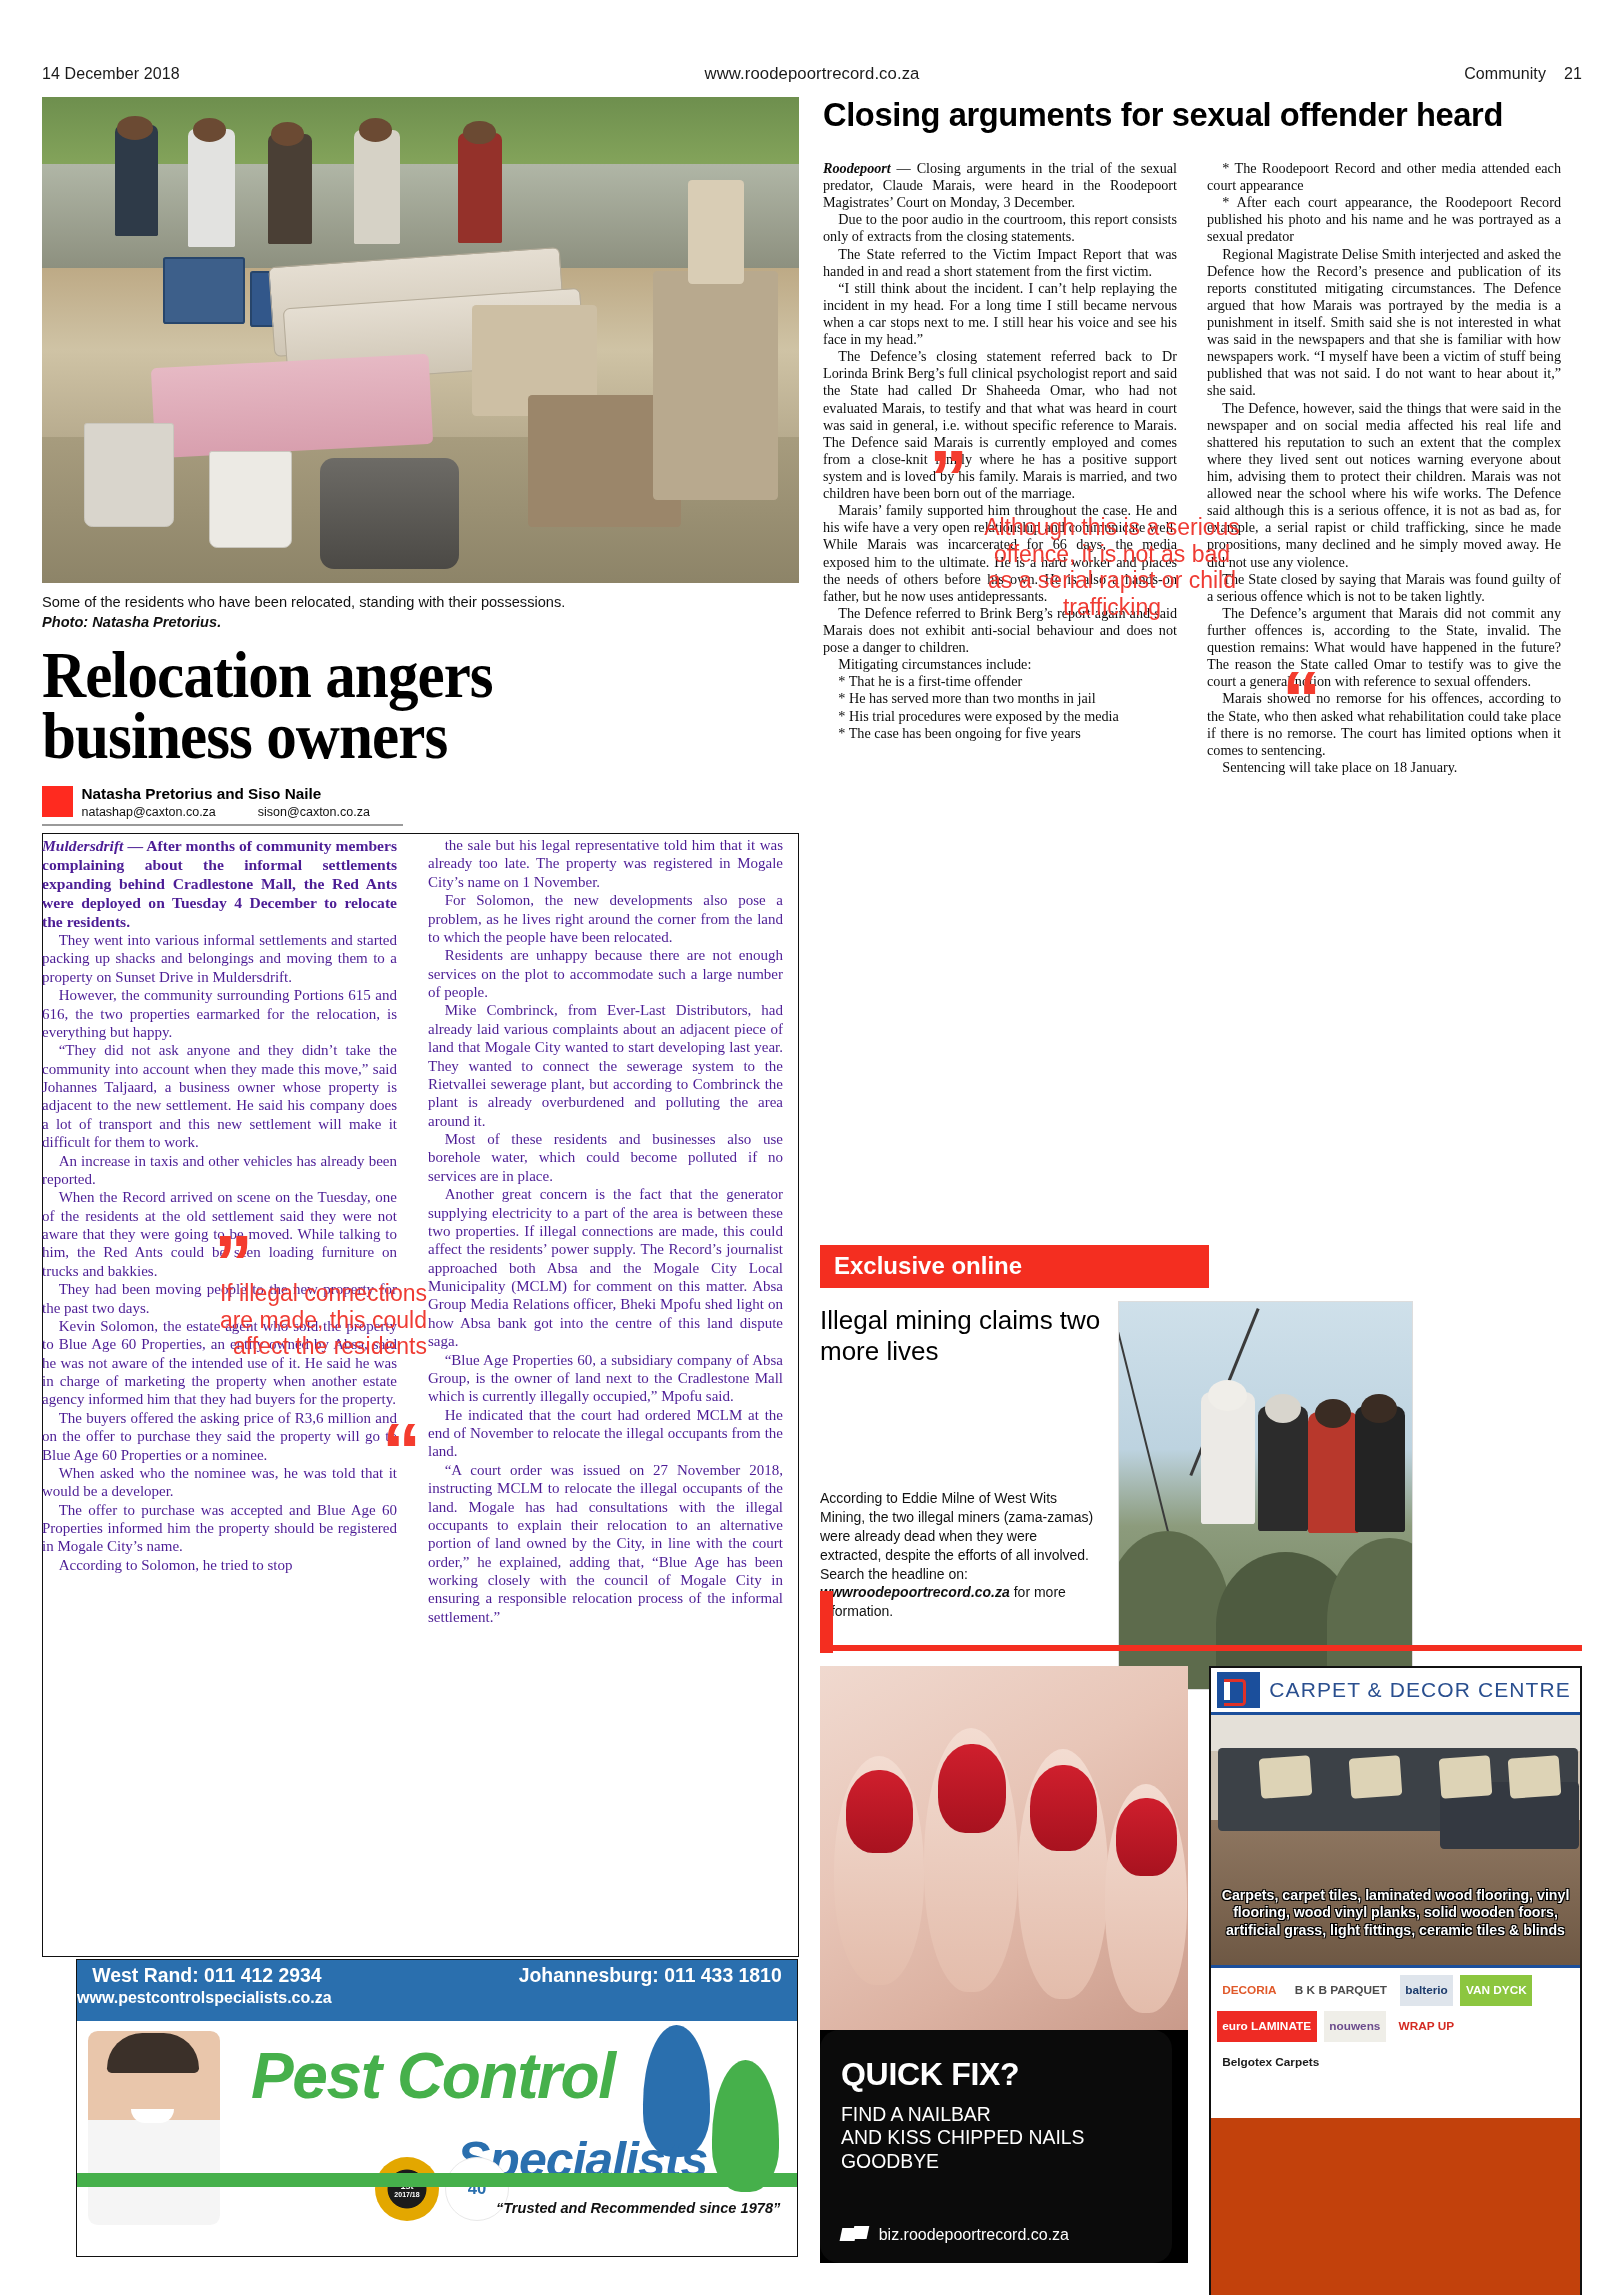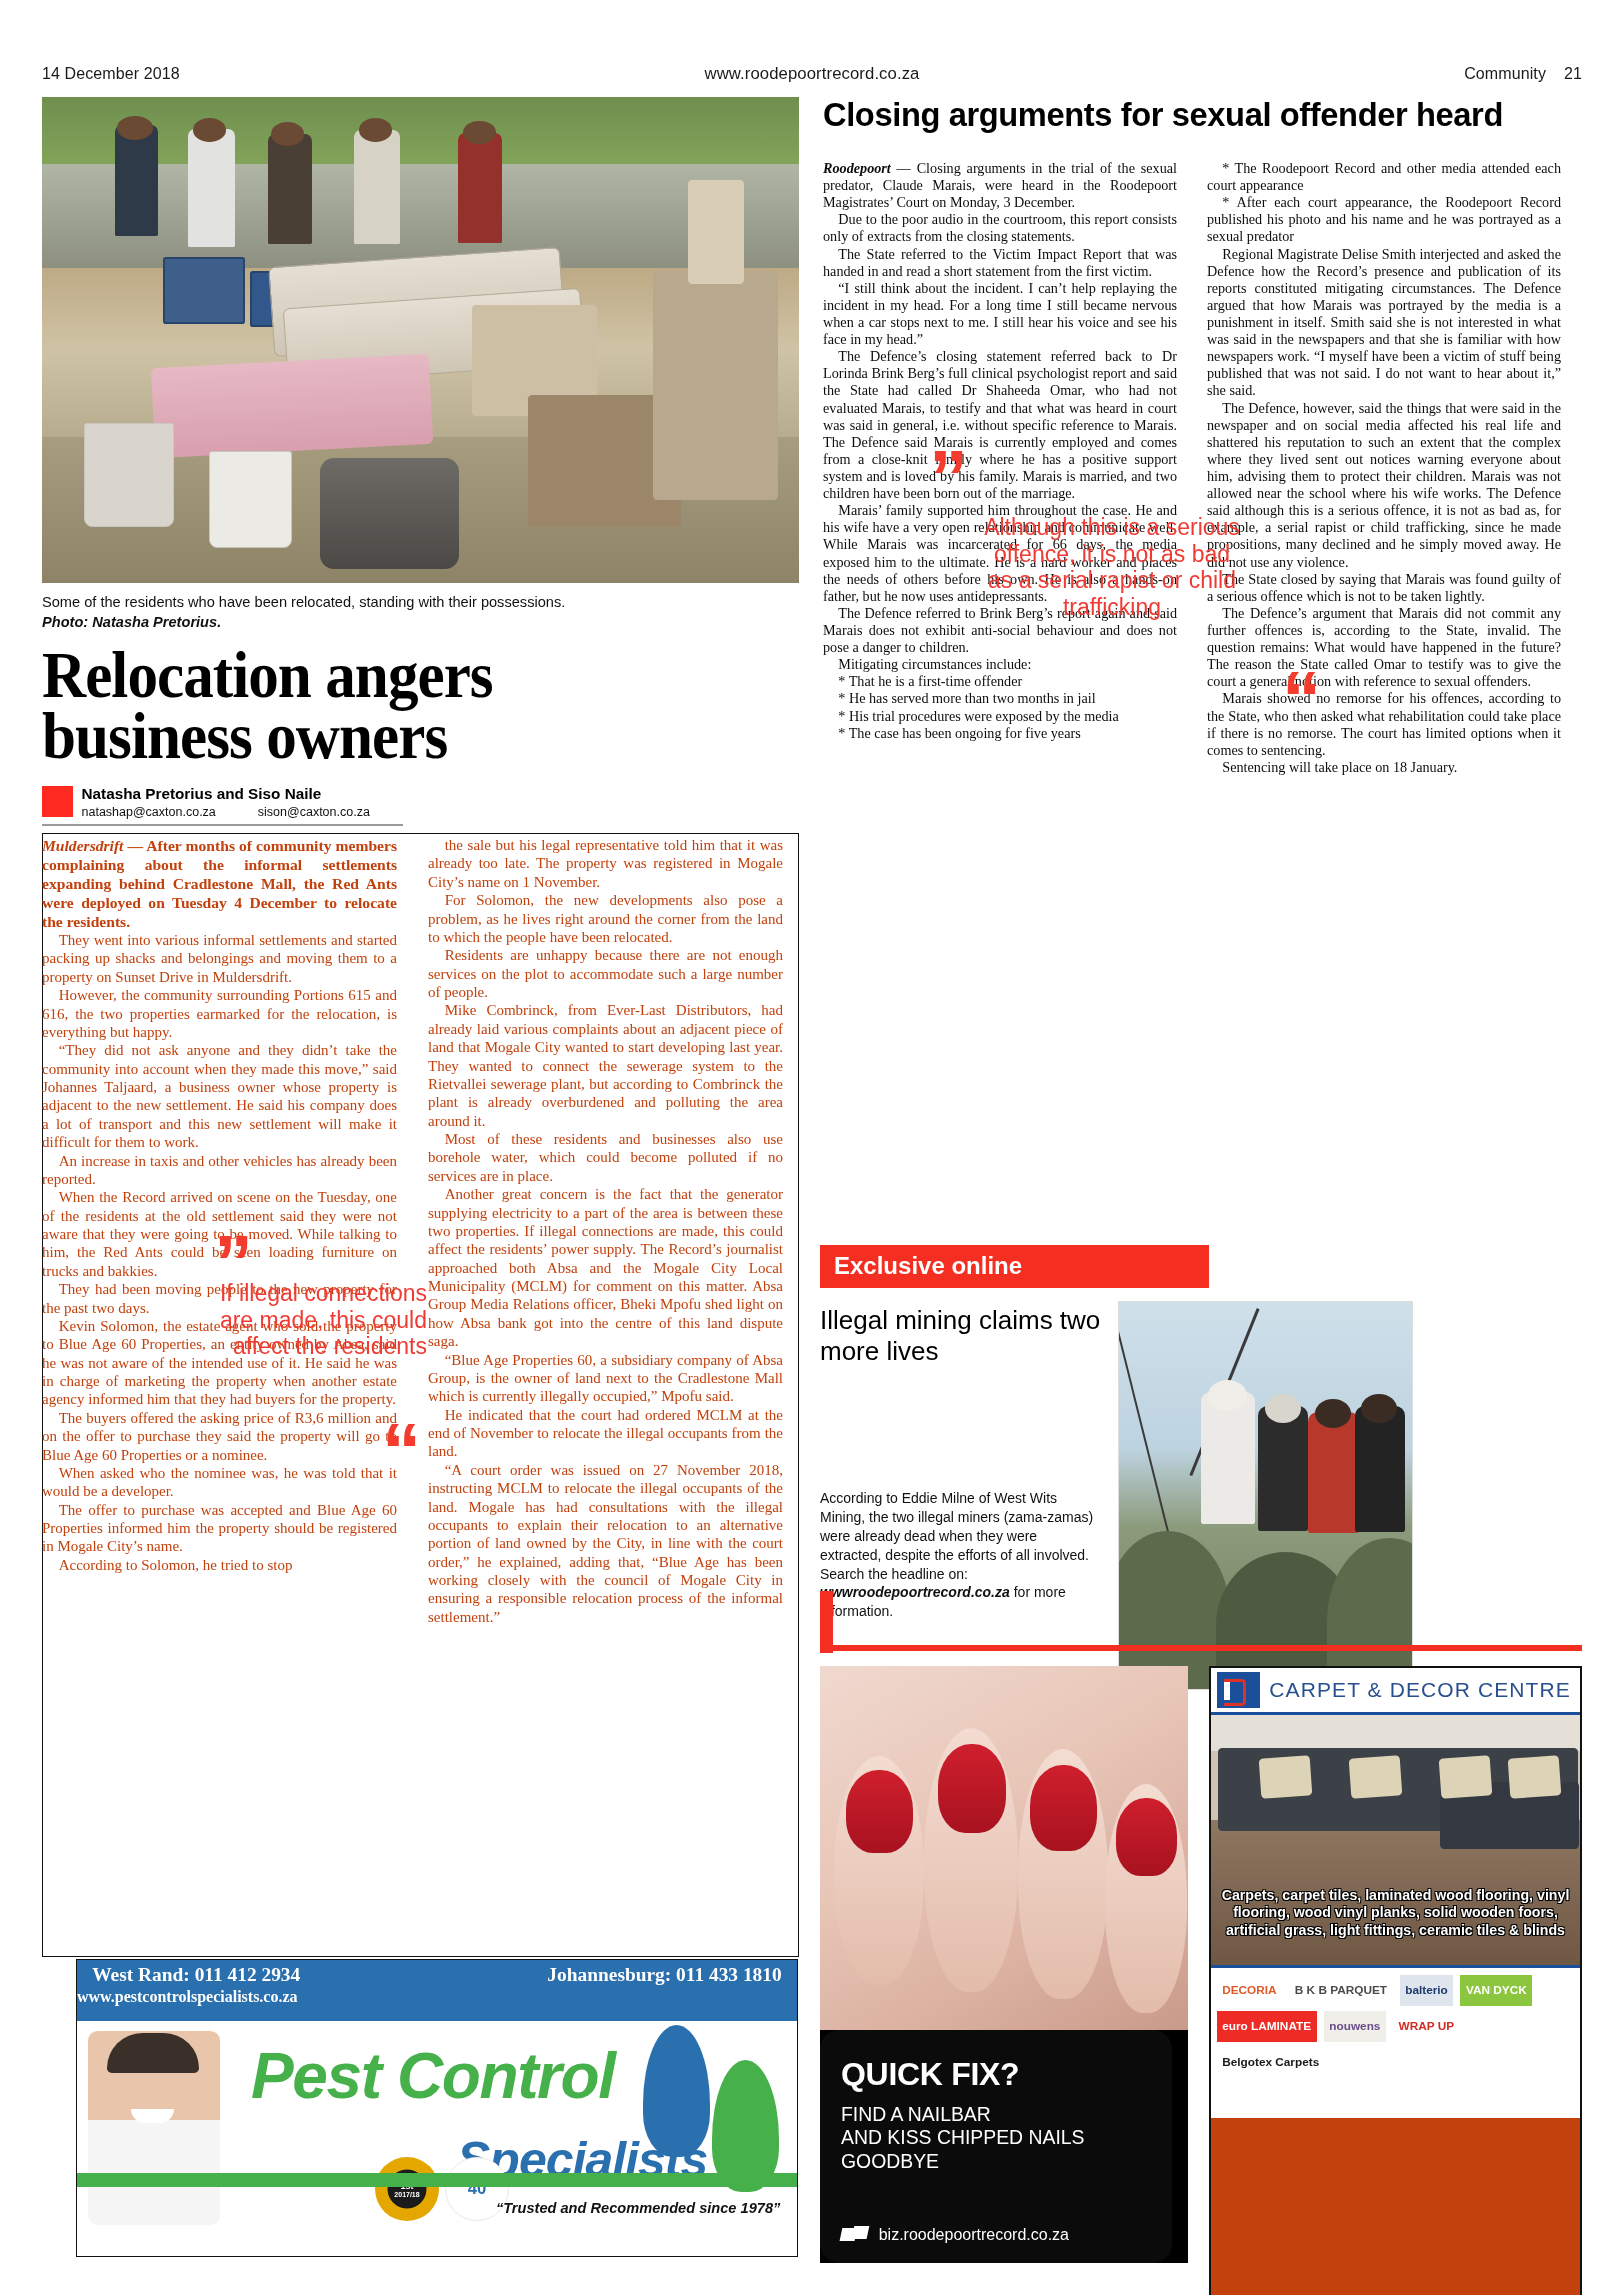--- a/index.html
+++ b/index.html
@@ -63,21 +63,21 @@
   .byline-row { display:flex; align-items:flex-start; gap:9px; }
   .byline-sq { width:30.5px; height:30.5px; background:#ff2a1f; flex:0 0 auto; margin-top:1.4px;}
   .byline-txt { font-family:"Liberation Sans", sans-serif; }
   .byline-name { font-size:15.3px; font-weight:bold; color:#000; line-height:1.15; }
   .byline-mail { font-size:12.5px; color:#111; display:flex; gap:42px; margin-top:2.1px;}
   .byline-rule { height:2.1px; background:#9a9a9a; width:361px; margin-top:4.9px; }
 
   
   .main-cols { position:absolute; left:42px; top:836px; width:757px; height:1118px; }
   .col { position:absolute; top:0; width:355px; font-size:15px; line-height:1.225;
-         color:#c2410c; text-align:justify; }
+         color:#4c1d95; text-align:justify; }
   .col.c1 { left:0; }
   .col.c2 { left:386px; }
   .col p { text-indent:16.7px; margin:0; }
   .col p.lead { text-indent:0; font-weight:bold; font-size:15.6px; line-height:1.22; }
   .col p.lead i { font-style:italic; }
   .col i { font-style:italic; }
 
   
   .pq-left {
     position:absolute; left:177px; top:444px; width:208px;
@@ -185,21 +185,21 @@
   .cd-foot { position:absolute; left:0; bottom:0; width:100%; height:89px; background:#0d0d0d;
       color:#fff; font-family:"Liberation Sans", sans-serif; display:flex; }
   .cd-foot .addr { flex:1; padding:5.6px 4.2px 0 7px; font-size:14.6px; font-weight:bold; line-height:1.26; }
   .cd-foot .addr .l2 { font-size:13px; padding-left:7px; }
   .cd-free { width:108px; background:#ee2b24; display:flex; flex-direction:column;
       align-items:center; justify-content:center; font-size:21.5px; font-weight:bold; line-height:1.1; }
 
   
   .pest { position:absolute; left:76px; top:1959px; width:722px; height:298px;
           border:1.4px solid #111; background:#fff; overflow:hidden; }
-  .pest-top { height:61px; background:#2a6fae; color:#fff; font-family:Liberation Serif, serif; }
+  .pest-top { height:61px; background:#2a6fae; color:#fff; font-family:Liberation Sans, sans-serif; }
   .pest-top .row1 { display:flex; justify-content:space-between; padding:4.2px 15.3px 0 15.3px;
       font-size:19.4px; font-weight:bold; }
   .pest-top .row2 { font-size:16px; font-weight:bold; margin-top:2.1px; }
   .pest-body { position:relative; height:166px; background:#fff; }
   .pest-face { position:absolute; left:11px; top:9.7px; width:132px; height:194px;
       background:linear-gradient(180deg,#e9c6ab 0 46%, #f5f5f5 46%); border-radius:9.7px; }
   .pest-face .hair { position:absolute; left:19.4px; top:2.8px; width:92px; height:40px;
       background:#3b3029; border-radius:42px 42px 5.6px 5.6px; }
   .pest-face .smile { position:absolute; left:43px; top:78px; width:43px; height:14px;
       background:#fff; border-radius:0 0 23.6px 23.6px; }

